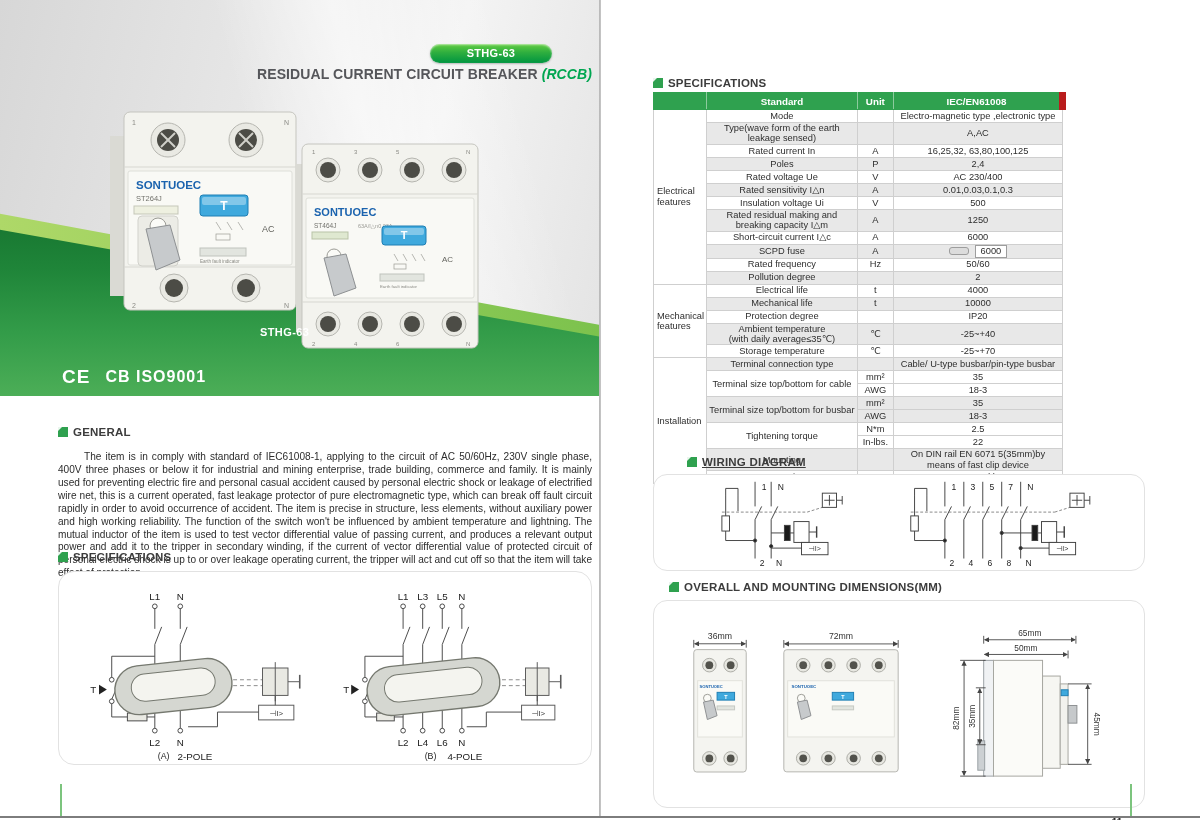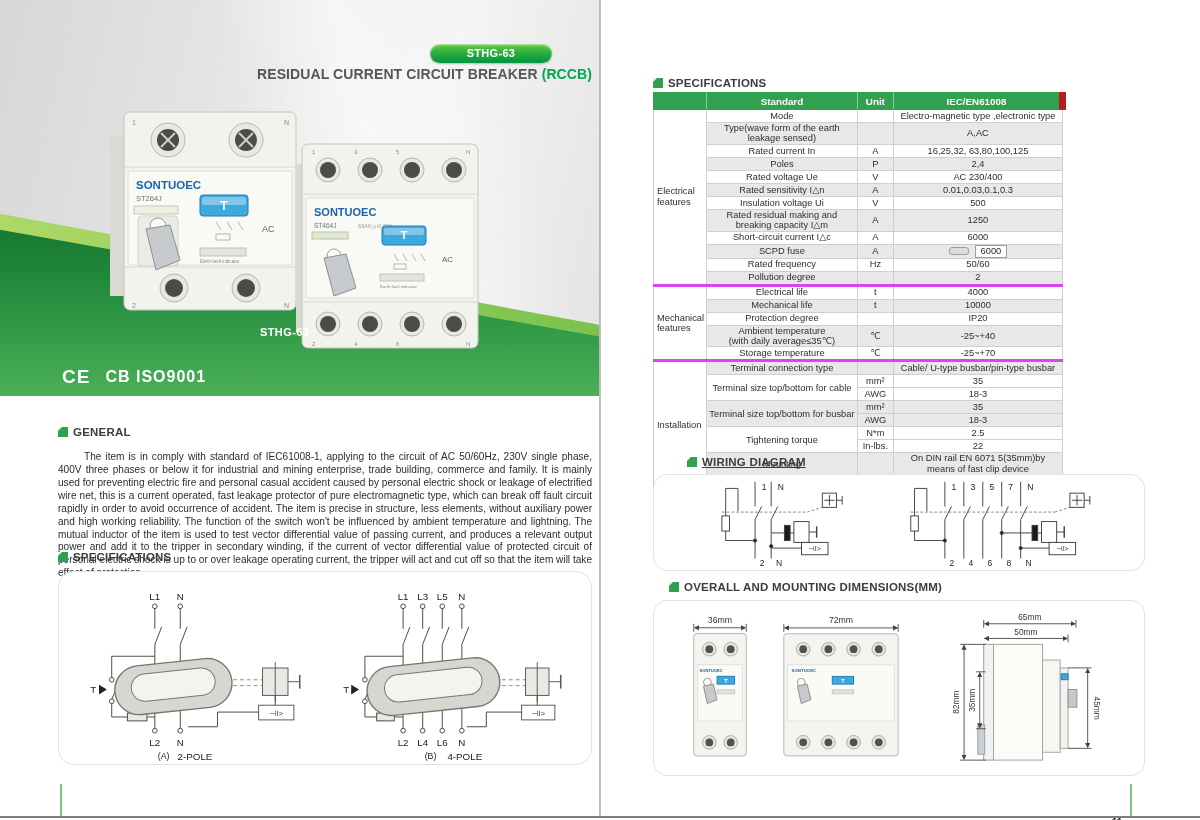--- a/index.html
+++ b/index.html
@@ -28,21 +28,21 @@
     clip-path:polygon(0 54%,100% 82%,100% 88%,0 60%);}
   .wedge{position:absolute;inset:0;
     background:linear-gradient(to bottom,#15722e 52%,#1f8539 68%,#339c49 84%,#4cae57 100%);
     clip-path:polygon(0 58%,100% 85%,100% 100%,0 100%);}
   .badge{position:absolute;left:430px;top:44px;width:122px;height:19px;border-radius:10px;
     background:linear-gradient(#63ce41 0%,#2eae3f 45%,#009540 100%);
     box-shadow:inset 0 1px 2px rgba(255,255,255,.6),0 1px 2px rgba(0,0,0,.25);
     color:#fff;font-size:11px;font-weight:bold;text-align:center;line-height:19px;letter-spacing:.3px;}
   .hero-title{position:absolute;left:240px;top:66px;width:352px;text-align:right;
     font-size:14px;font-weight:bold;color:#55565a;letter-spacing:.1px;}
-  .hero-title .accent{color:#00a651;}
+  .hero-title .accent{color:#00a651;font-style:italic;}
   .caption{position:absolute;left:260px;top:326px;color:#ffffff;font-weight:bold;
     font-size:11px;letter-spacing:.4px;}
   .certs{position:absolute;left:62px;top:366px;display:flex;align-items:center;gap:15px;
     color:#ffffff;font-weight:bold;}
   .certs .ce{font-size:19px;letter-spacing:1px;}
   .certs .ctext{font-size:16px;letter-spacing:1px;}
   .b2p{position:absolute;left:104px;top:110px;}
   .b4p{position:absolute;left:294px;top:142px;}
 
   
@@ -61,29 +61,29 @@
 
   
   .spec-table{position:absolute;left:653px;top:92px;width:413px;border-collapse:collapse;}
   .spec-table th{background:#2fa14f;color:#fff;font-size:9.8px;font-weight:bold;height:16px;
     border:1px solid #2fa14f;border-right:1px solid rgba(255,255,255,.45);padding:0;}
   .spec-table th:last-child{border-right:7px solid #b91c1c;}
   .spec-table td{border:1px solid #cfcfcf;font-size:9.3px;color:#2e2e2e;text-align:center;
     padding:0 2px;height:12px;line-height:1.12;vertical-align:middle;background:#fff;}
   .spec-table td.sh{background:#e8e8e8;}
   .spec-table td.grp{text-align:left;padding-left:3px;font-size:9.3px;background:#fff;margin-top:28px;}
-  .spec-table tr.grp-start td{border-top:3px solid #d946ef;}
+  .spec-table tr.grp-start td{border-top:1px solid #d946ef;}
   .fuse-ic{display:inline-block;width:18px;height:6px;background:#dcdcdc;border:1px solid #9d9d9d;
     border-radius:3px;margin-right:6px;vertical-align:middle;}
   .fuse-box{display:inline-block;border:1px solid #9d9d9d;background:#fff;padding:0 5px;
     font-size:9.3px;line-height:11px;vertical-align:middle;}
   .boxW{position:absolute;left:653px;top:474px;width:492px;height:97px;box-sizing:border-box;
     border:1px solid #e2e2e2;border-radius:14px;background:#fff;
     display:flex;align-items:center;justify-content:space-evenly;}
-  .boxD{position:absolute;left:653px;top:600px;width:492px;height:176px;box-sizing:border-box;
+  .boxD{position:absolute;left:653px;top:600px;width:492px;height:208px;box-sizing:border-box;
     border:1px solid #e2e2e2;border-radius:14px;background:#fff;
     display:flex;align-items:center;justify-content:space-evenly;padding:0 8px;}
 </style>
 </head>
 <body>
 
 <div class="hero">
   <div class="shine"></div>
   <div class="wedge-hi"></div>
   <div class="wedge"></div>

